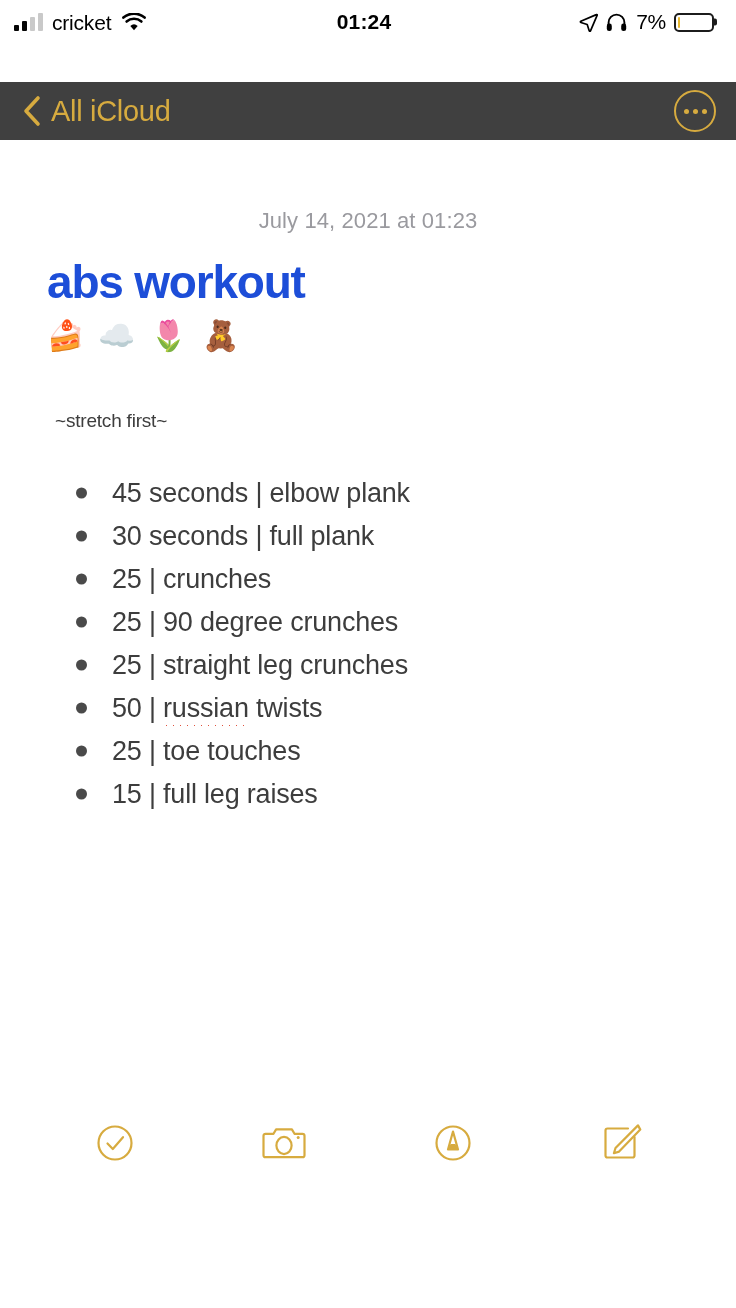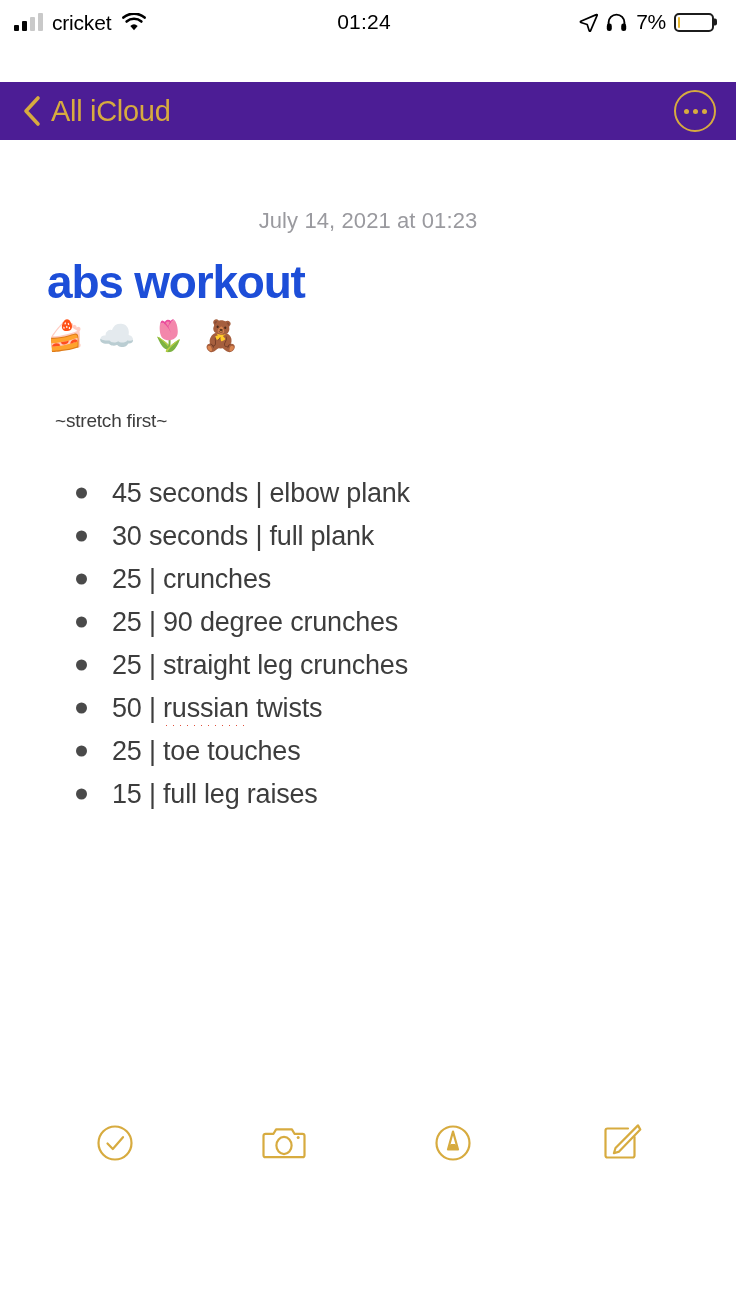--- a/index.html
+++ b/index.html
@@ -62,21 +62,21 @@
     letter-spacing:-0.2px;
     line-height:1;
   }
   .wifi-icon { display:block; margin-left:2px; }
 
   .status-time {
     position:absolute;
     left:0; right:8px;
     text-align:center;
     font-size:21px;
-    font-weight:400;
+    font-weight:700;
     color:#000;
     letter-spacing:0.2px;
     pointer-events:none;
   }
 
   .status-right {
     margin-left:auto;
     display:flex;
     align-items:center;
     gap:8px;
@@ -115,21 +115,21 @@
     background:#e8b931;
   }
 
   
   .nav-bar {
     flex:0 0 58px;
     height:58px;
     display:flex;
     align-items:center;
     padding:0 20px 0 22px;
-    background:#4c1d95;
+    background:#404040;
   }
   .back-btn {
     display:flex;
     align-items:center;
     gap:9px;
     cursor:pointer;
     background:none;
     border:none;
     padding:0;
   }

